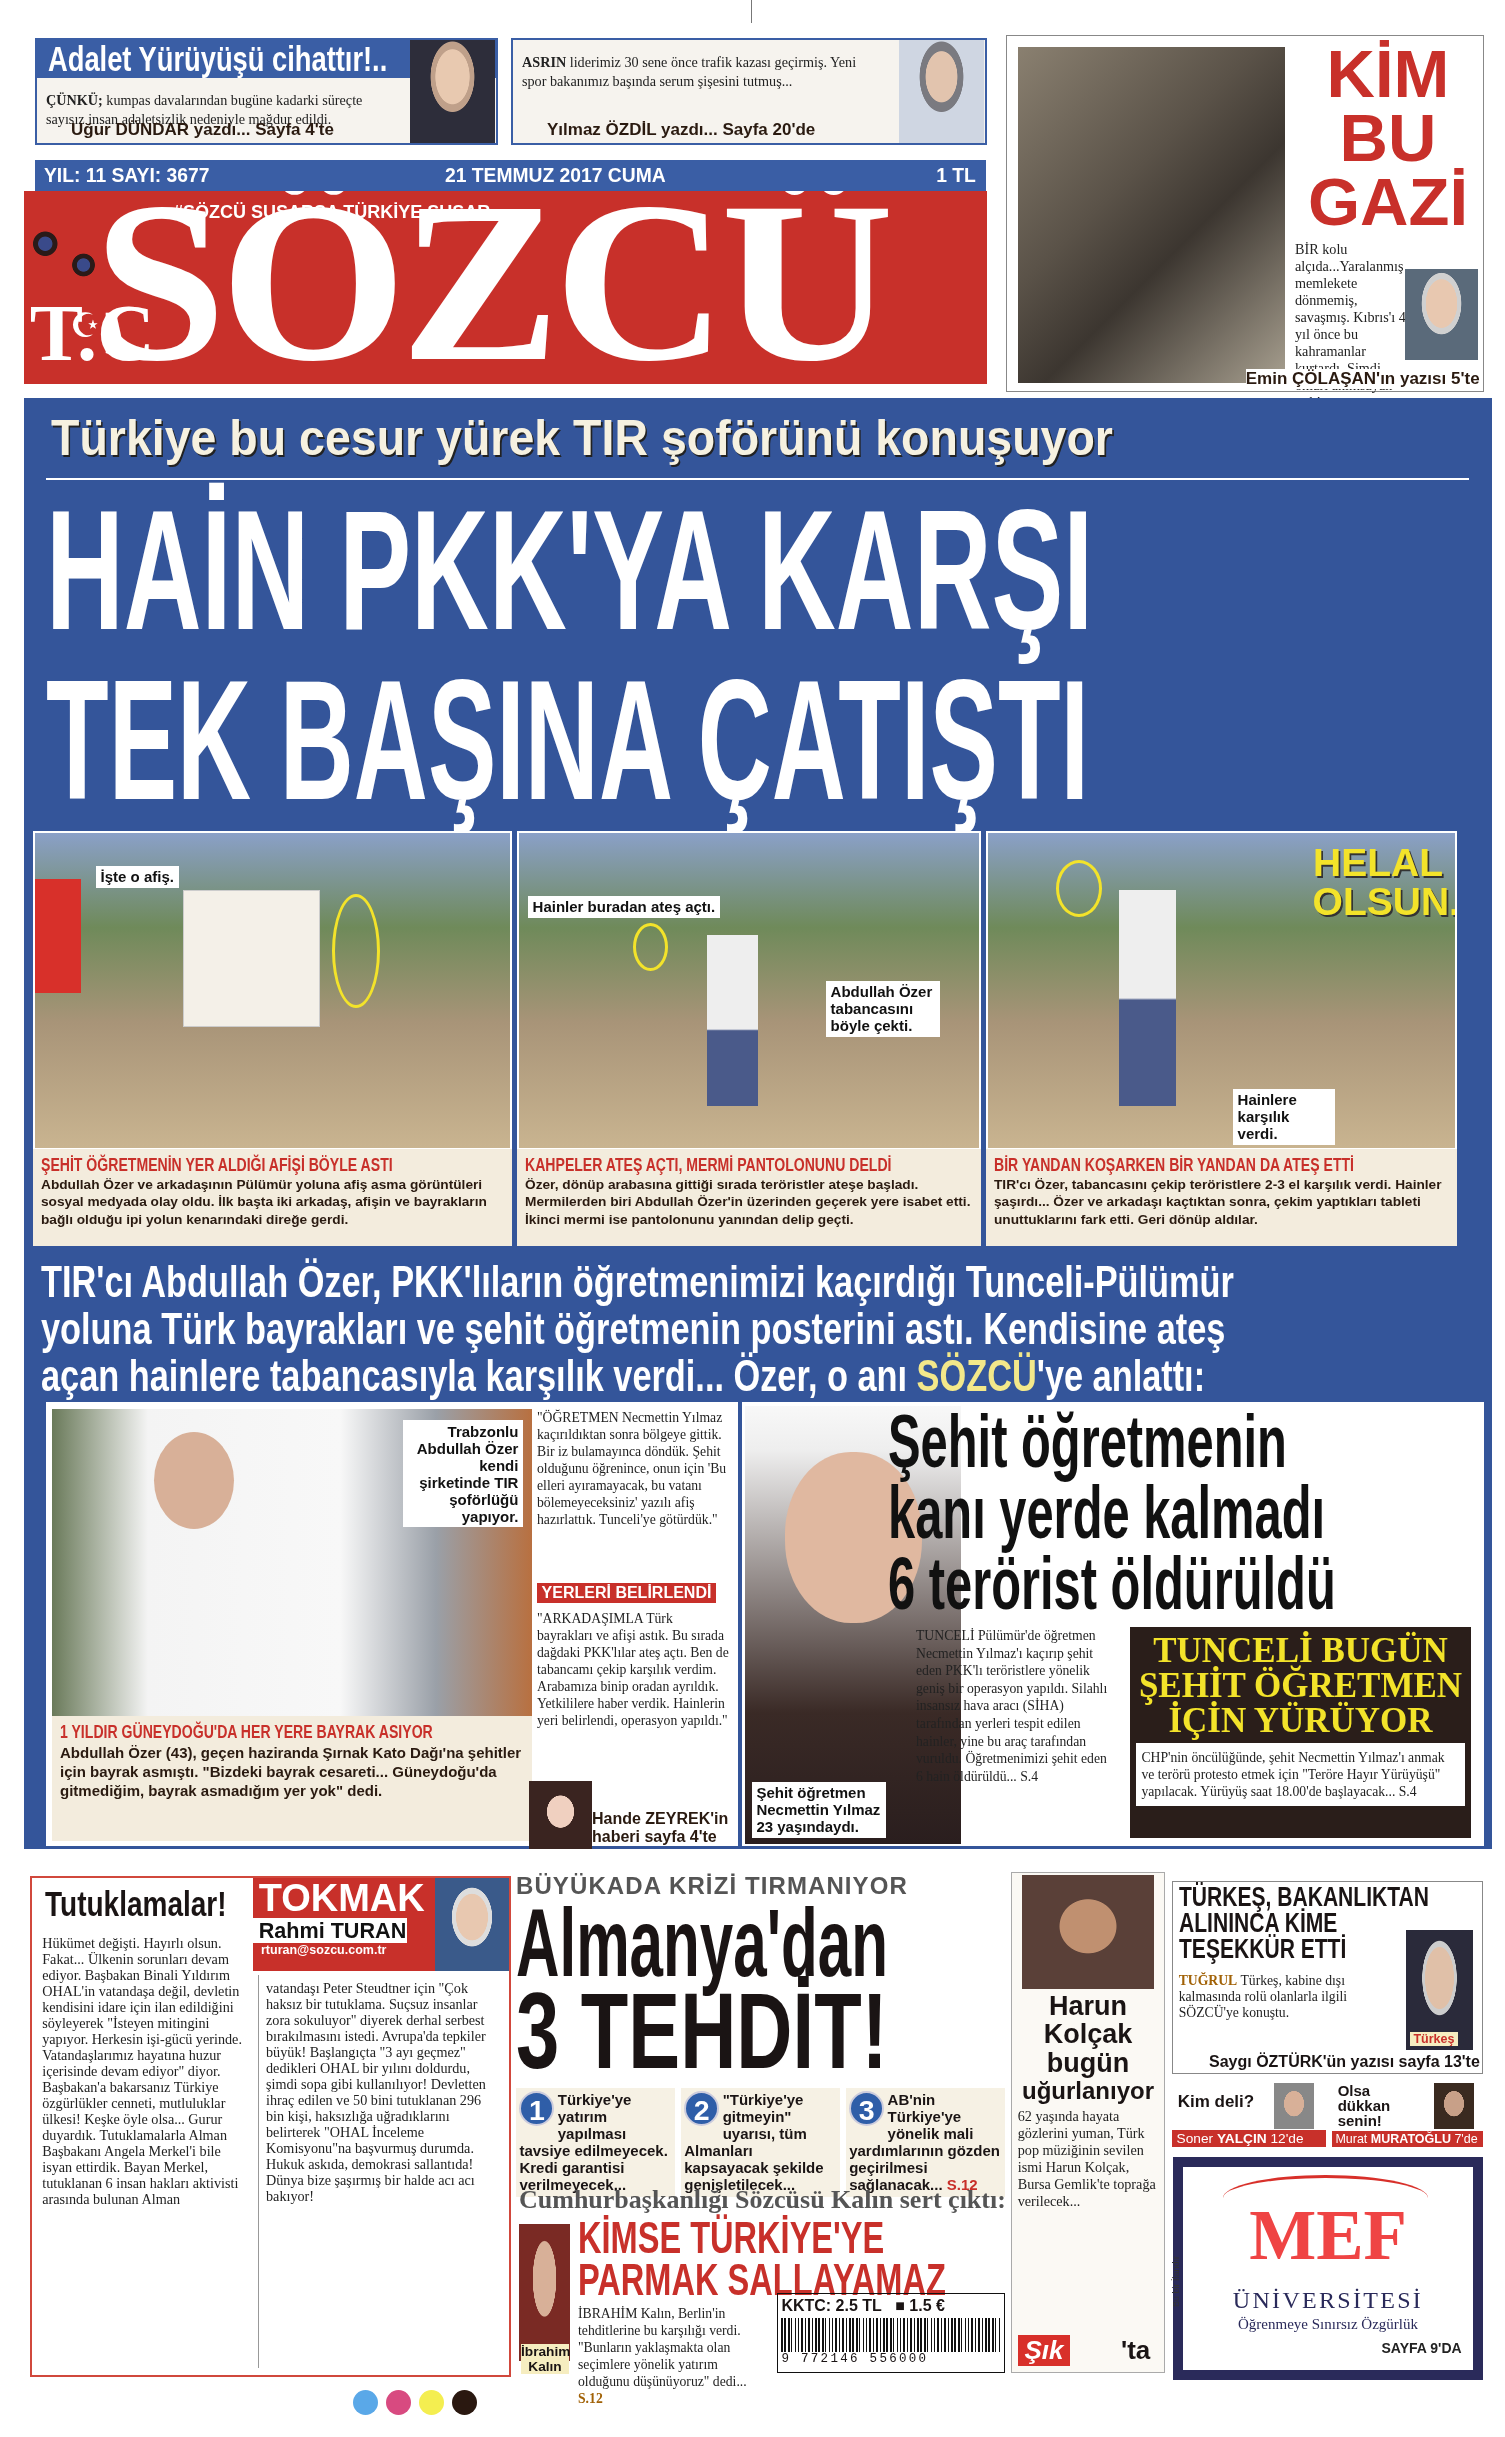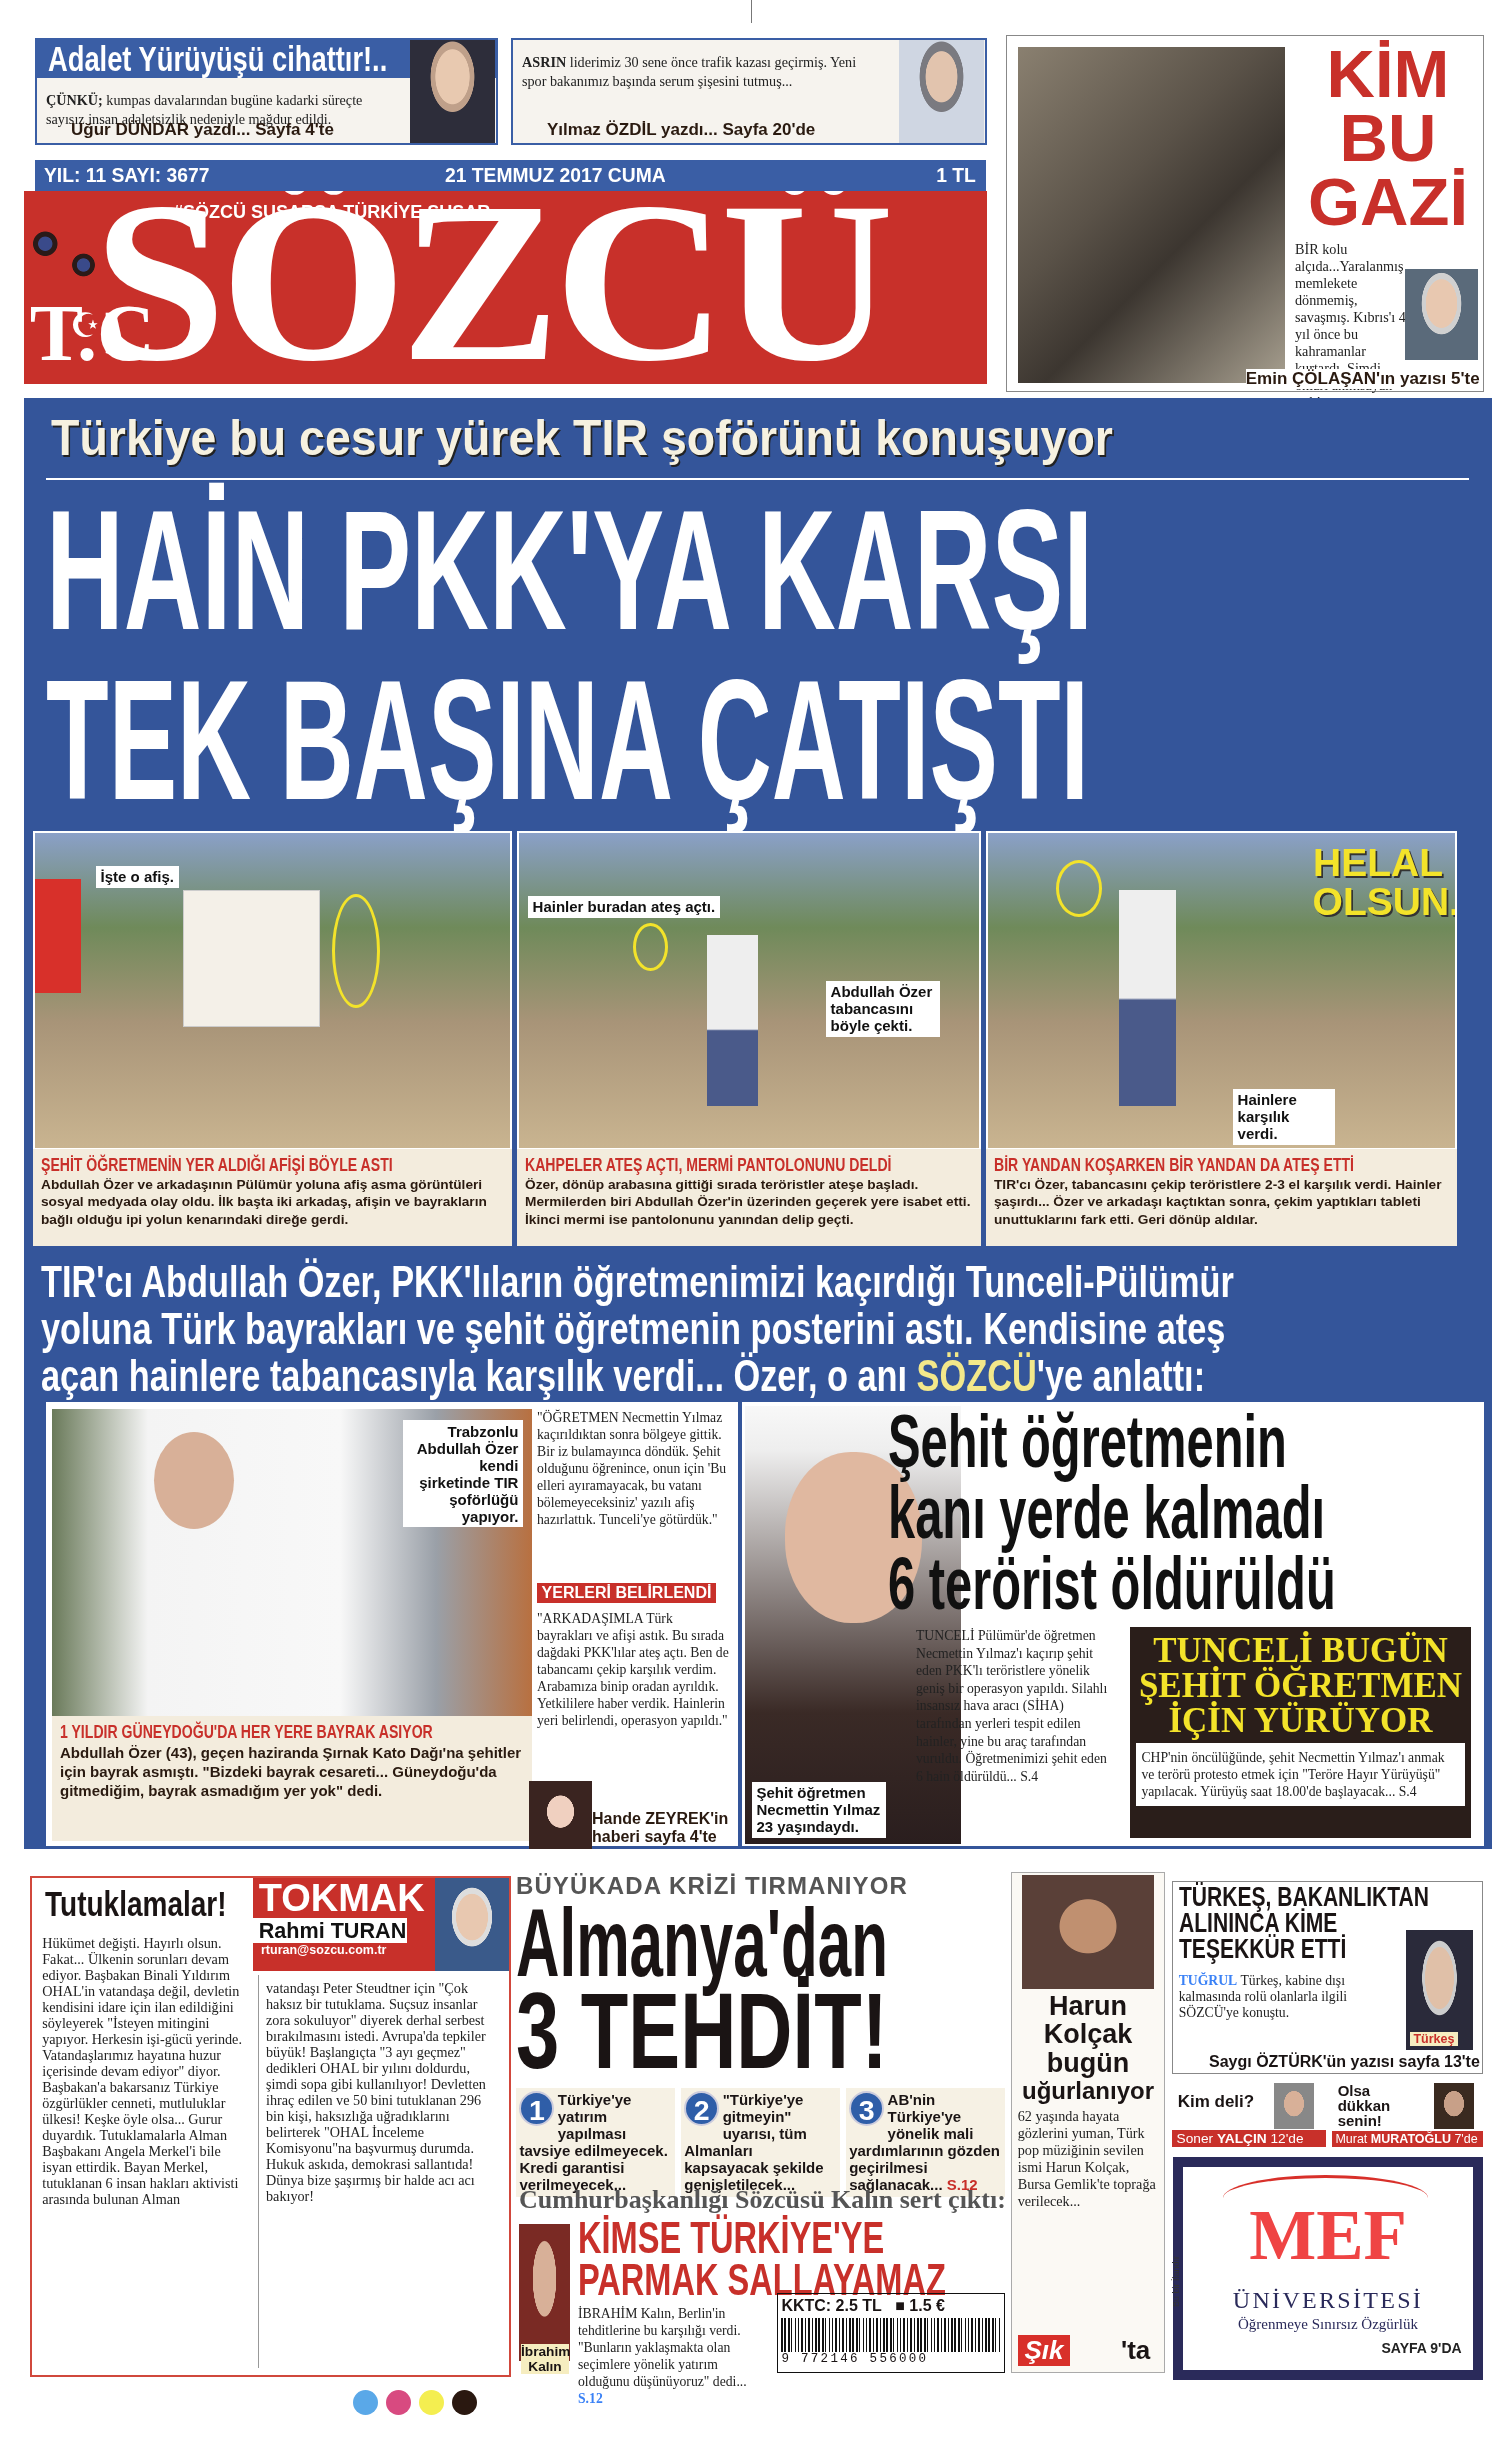--- a/index.html
+++ b/index.html
@@ -26,21 +26,21 @@
 
   .photo { background: linear-gradient(180deg, #8aa0c8 0%, #6f8a5a 30%, #a89478 60%, #c9b490 100%); border: 2.3px solid #fff; overflow: hidden; }
   .label-box { position: absolute; background: #fff; color: #111; font-weight: bold; font-size: 15px; line-height: 17px; padding: 2.3px 4.6px; }
   .caption { background: #f3ecdd; padding: 5.7px 8px; }
   .caption .ct { color: #c8302a; font-weight: bold; font-size: 17.6px; white-space: nowrap; transform: scaleX(0.8); transform-origin: left top; display: inline-block; }
   .caption .cb { font-weight: bold; font-size: 13.7px; line-height: 17.6px; color: #2a1a10; }
   .ring { position: absolute; border: 3.4px solid #f3e32a; border-radius: 50%; }
 
   .redbox { border: 2.8px solid #d1483c; background: #fff; }
   .col-text { font-family: "Liberation Serif", serif; font-size: 14.2px; line-height: 16px; color: #222; }
-  .col-text b { color: #3b82f6; }
+  .col-text b { color: #a16207; }
 
   .numcircle { width: 35px; height: 35px; border-radius: 50%; background: #2f5ea8; color: #fff; font-weight: bold; font-size: 28.5px; text-align: center; line-height: 35px; border: 2.3px solid #ccd; }
   .dots span { display: inline-block; width: 25px; height: 25px; border-radius: 50%; margin-right: 8px; }
 </style>
 </head>
 <body>
 
 <div class="abs teaser" style="left:35px;top:38px;width:463px;height:107px;">
   <div class="bar"><span class="cond">Adalet Yürüyüşü cihattır!..</span></div>
   <div class="body" style="width:341px;">

